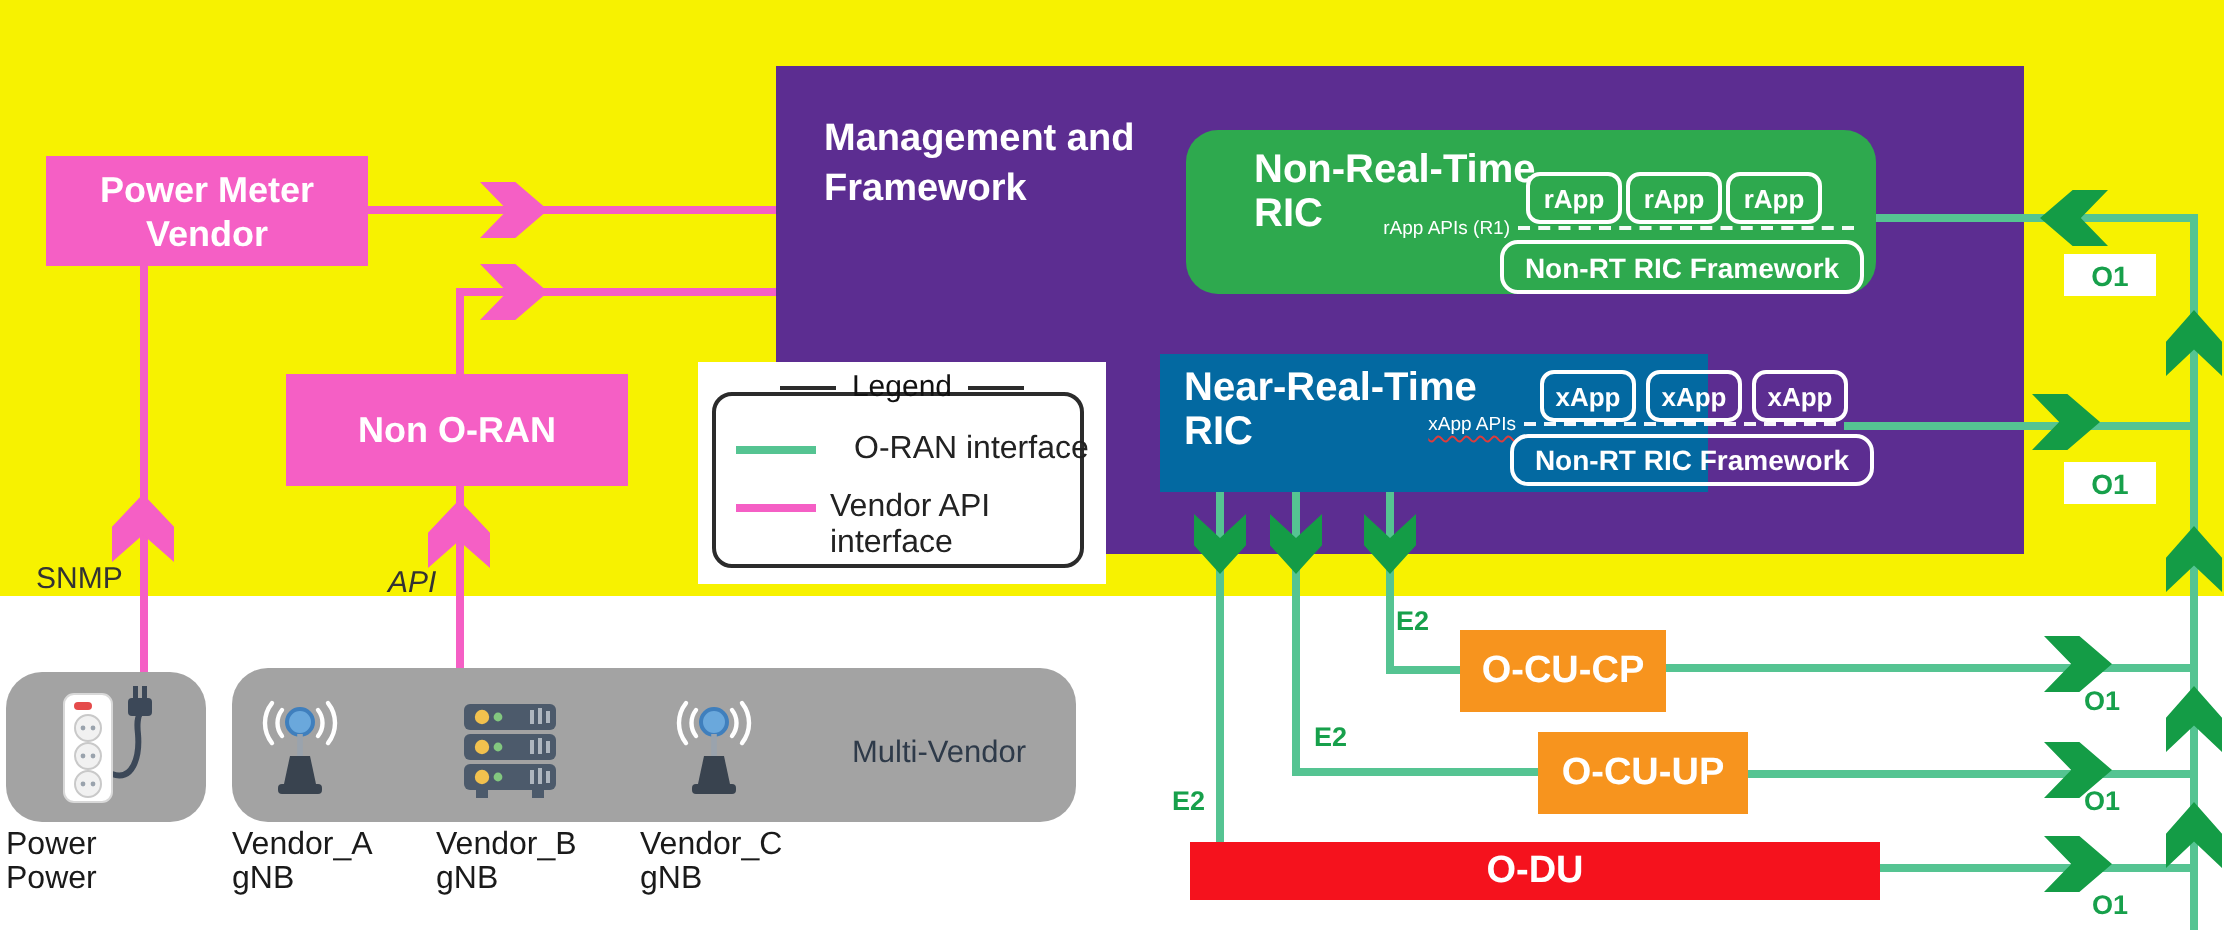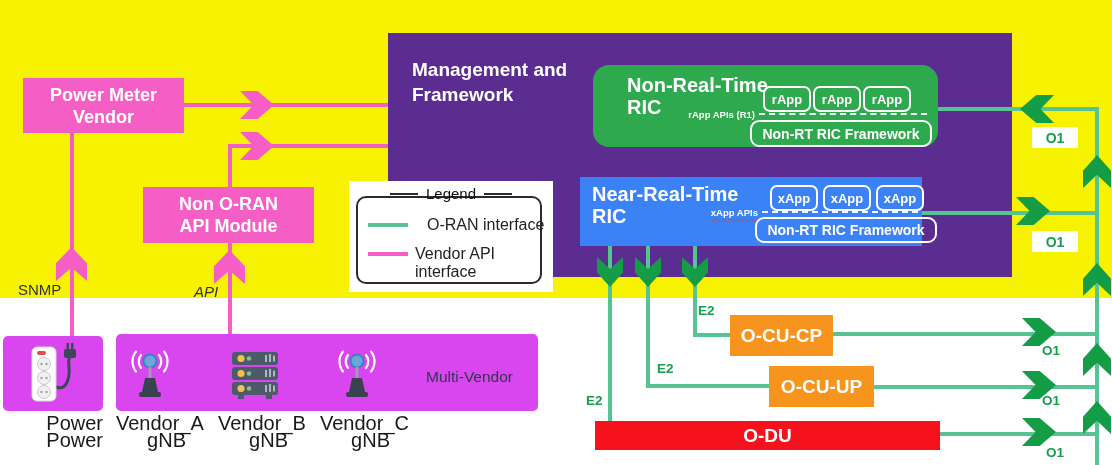--- a/index.html
+++ b/index.html
@@ -5,42 +5,42 @@
   html,body{margin:0;padding:0;background:#e9e9e9;}
   .canvas{
     position:relative;width:1112px;height:465px;background:#ffffff;overflow:hidden;
     font-family:"Liberation Sans", sans-serif;
   }
   .abs{position:absolute;}
   .yellow-band{left:0;top:0;width:1112px;height:298px;background:#F7F200;}
   .smo-box{left:388px;top:33px;width:624px;height:244px;background:#5C2D91;}
   .smo-title{left:412px;top:57px;color:#fff;font-weight:bold;font-size:19px;line-height:25px;}
   .ric-green{left:593px;top:65px;width:345px;height:82px;background:#2EA94E;border-radius:16px;}
-  .ric-amber{left:580px;top:177px;width:342px;height:69px;background:#3b82f6;}
+  .ric-amber{left:580px;top:177px;width:274px;height:69px;background:#0369a1;}
   .ric-title{color:#fff;font-weight:bold;font-size:20px;line-height:22px;}
   .chip{position:absolute;width:44px;height:22px;border:2px solid #fff;border-radius:7px;color:#fff;
         font-weight:bold;font-size:13px;display:flex;align-items:center;justify-content:center;}
-  .apis-label{position:absolute;color:#fff;font-weight:bold;font-size:9.5px;}
+  .apis-label{position:absolute;color:#fff;font-weight:normal;font-size:9.5px;}
   .dash-line{position:absolute;border-top:2px dashed rgba(255,255,255,.95);height:0;}
   .framework{position:absolute;border:2px solid #fff;border-radius:9px;color:#fff;font-weight:bold;
              font-size:14px;display:flex;align-items:center;justify-content:center;}
   .pink-box{background:#F55FC5;color:#fff;font-weight:bold;font-size:18px;line-height:22px;
             display:flex;flex-direction:column;align-items:center;justify-content:center;text-align:center;}
   .pink-line{background:#F55FC5;}
   .mint-line{background:#55C492;}
   .chev{position:absolute;}
   .chev.green{background:#149C46;}
   .chev.pink{background:#F55FC5;}
   .chev.right{clip-path:polygon(0 0,52% 0,100% 50%,52% 100%,0 100%,40% 50%);}
   .chev.left{clip-path:polygon(100% 0,48% 0,0 50%,48% 100%,100% 100%,60% 50%);}
   .chev.up{clip-path:polygon(0 100%,0 48%,50% 0,100% 48%,100% 100%,50% 60%);}
   .chev.down{clip-path:polygon(0 0,0 52%,50% 100%,100% 52%,100% 0,50% 40%);}
   .proto-label{color:#333;font-size:15px;}
-  .blue-box{background:#d946ef;border-radius:5px;}
-  .dev-label{color:#1a1a1a;font-size:20px;line-height:16.5px;text-align:right;}
+  .blue-box{background:#a3a3a3;border-radius:18px;}
+  .dev-label{color:#1a1a1a;font-size:16px;line-height:16.5px;text-align:left;}
   .e2-label,.o1-label{color:#17A04B;font-weight:bold;font-size:13.5px;}
   .o1-boxed{background:#fff;color:#17A04B;font-weight:bold;font-size:14px;width:46px;height:21px;
             display:flex;align-items:center;justify-content:center;}
   .ran-box{color:#fff;font-weight:bold;font-size:19px;display:flex;align-items:center;justify-content:center;}
   .legend-panel{left:349px;top:181px;width:204px;height:111px;background:#fff;}
   .legend-border{position:absolute;left:7px;top:15px;width:182px;height:84px;border:2px solid #2b2b2b;border-radius:10px;}
   .legend-titlerow{position:absolute;left:0;top:4px;width:204px;display:flex;align-items:center;justify-content:center;gap:8px;}
   .legend-titlerow .rule{width:28px;height:2px;background:#2b2b2b;}
   .legend-title{color:#111;font-size:15px;}
   .legend-item-text{position:absolute;color:#222;font-size:16px;}
@@ -62,21 +62,20 @@
   <div class="chev pink right" style="left:240px;top:132px;width:34px;height:28px;"></div>
   <div class="chev pink up" style="left:56px;top:247px;width:31px;height:34px;"></div>
   <div class="chev pink up" style="left:214px;top:250px;width:31px;height:34px;"></div>
 
   <div class="abs pink-box" style="left:23px;top:78px;width:161px;height:55px;">
     <div>Power Meter</div>
     <div>Vendor</div>
   </div>
   <div class="abs pink-box" style="left:143px;top:187px;width:171px;height:56px;">
     <div>Non O-RAN</div>
-    <div>API Module</div>
   </div>
 
   <div class="abs smo-box"></div>
   <div class="abs smo-title">
     <div>Management and</div>
     <div>Framework</div>
   </div>
 
   <div class="abs ric-green">
     <div class="ric-title" style="position:absolute;left:14px;top:9px;margin-left:20px;">

